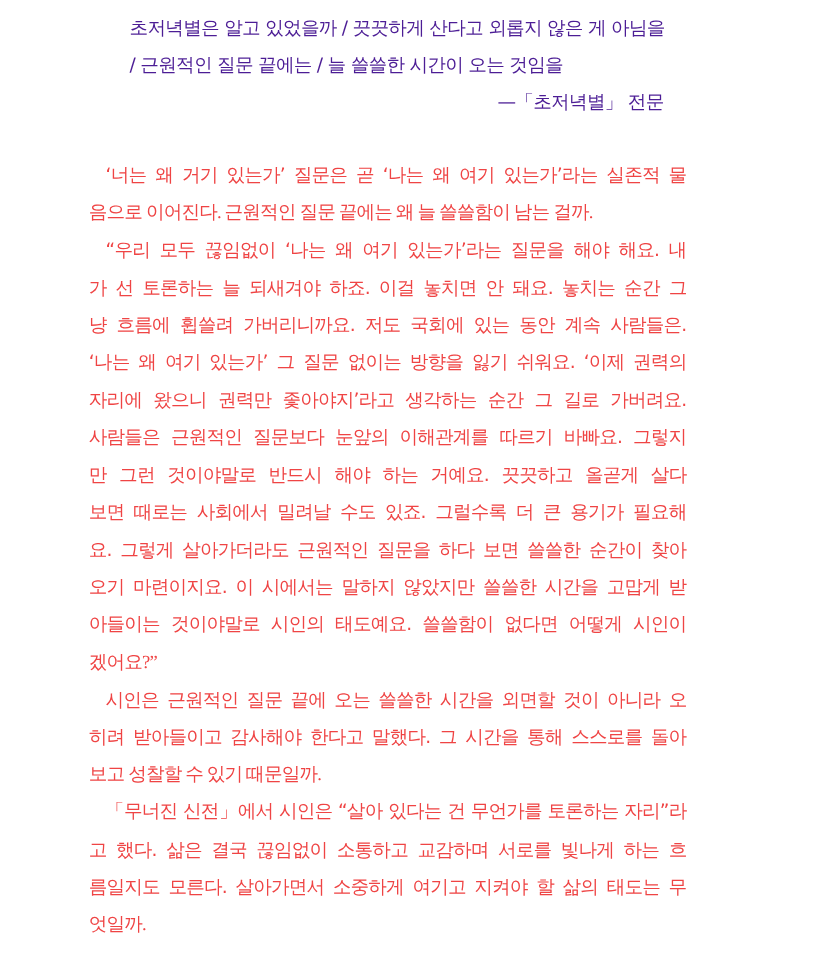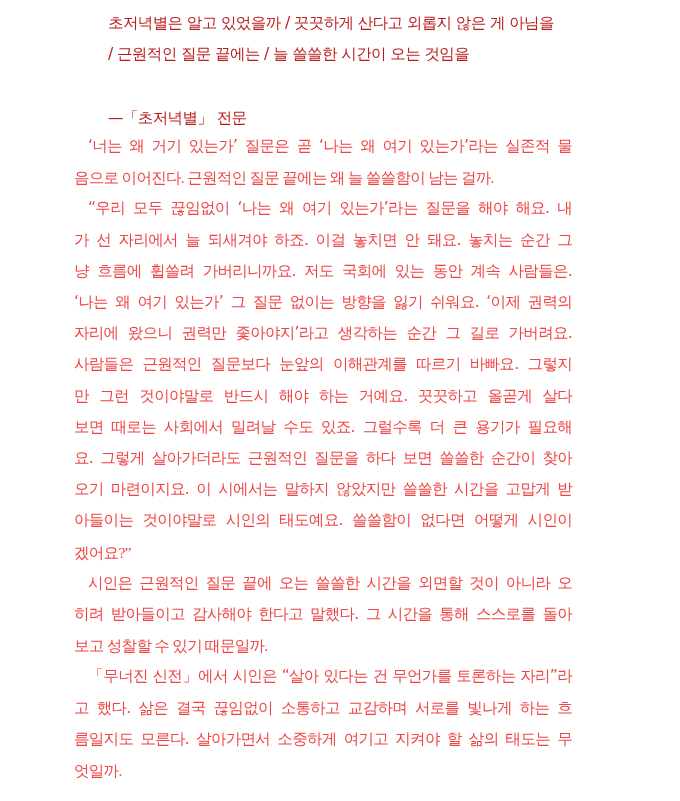--- a/index.html
+++ b/index.html
@@ -16,28 +16,28 @@
       color: #2a2a2a;
     }
     .poem {
       position: absolute;
       left: 108px;
       top: 8px;
       width: 445px;
       font-size: 15.5px;
       line-height: 31px;
       letter-spacing: -0.6px;
-      color: #b91c1c;
+      color: #4c1d95;
     }
     .poem-line {
       white-space: nowrap;
     }
     .poem-source {
+      text-align: right;
       white-space: nowrap;
-      margin-top: 33px;
     }
     .body-text {
       position: absolute;
       left: 74px;
       top: 131px;
       width: 498px;
       font-size: 15.5px;
       line-height: 31.2px;
       letter-spacing: -0.7px;
       color: #ef4444;
@@ -69,21 +69,21 @@
   <div class="poem-source">—「초저녁별」 전문</div>
 </div>
 
 <div class="body-text">
   <p class="para">
     <span class="line indent">‘너는 왜 거기 있는가’ 질문은 곧 ‘나는 왜 여기 있는가’라는 실존적 물</span>
     <span class="line last">음으로 이어진다. 근원적인 질문 끝에는 왜 늘 쓸쓸함이 남는 걸까.</span>
   </p>
   <p class="para">
     <span class="line indent">“우리 모두 끊임없이 ‘나는 왜 여기 있는가’라는 질문을 해야 해요. 내</span>
-    <span class="line">가 선 자리에서 늘 되새겨야 하죠. 이걸 놓치면 안 돼요. 놓치는 순간 그</span>
+    <span class="line">가 선 토론하는 늘 되새겨야 하죠. 이걸 놓치면 안 돼요. 놓치는 순간 그</span>
     <span class="line">냥 흐름에 휩쓸려 가버리니까요. 저도 국회에 있는 동안 계속 사람들은.</span>
     <span class="line">‘나는 왜 여기 있는가’ 그 질문 없이는 방향을 잃기 쉬워요. ‘이제 권력의</span>
     <span class="line">자리에 왔으니 권력만 좇아야지’라고 생각하는 순간 그 길로 가버려요.</span>
     <span class="line">사람들은 근원적인 질문보다 눈앞의 이해관계를 따르기 바빠요. 그렇지</span>
     <span class="line">만 그런 것이야말로 반드시 해야 하는 거예요. 끗끗하고 올곧게 살다</span>
     <span class="line">보면 때로는 사회에서 밀려날 수도 있죠. 그럴수록 더 큰 용기가 필요해</span>
     <span class="line">요. 그렇게 살아가더라도 근원적인 질문을 하다 보면 쓸쓸한 순간이 찾아</span>
     <span class="line">오기 마련이지요. 이 시에서는 말하지 않았지만 쓸쓸한 시간을 고맙게 받</span>
     <span class="line">아들이는 것이야말로 시인의 태도예요. 쓸쓸함이 없다면 어떻게 시인이</span>
     <span class="line last">겠어요?”</span>

